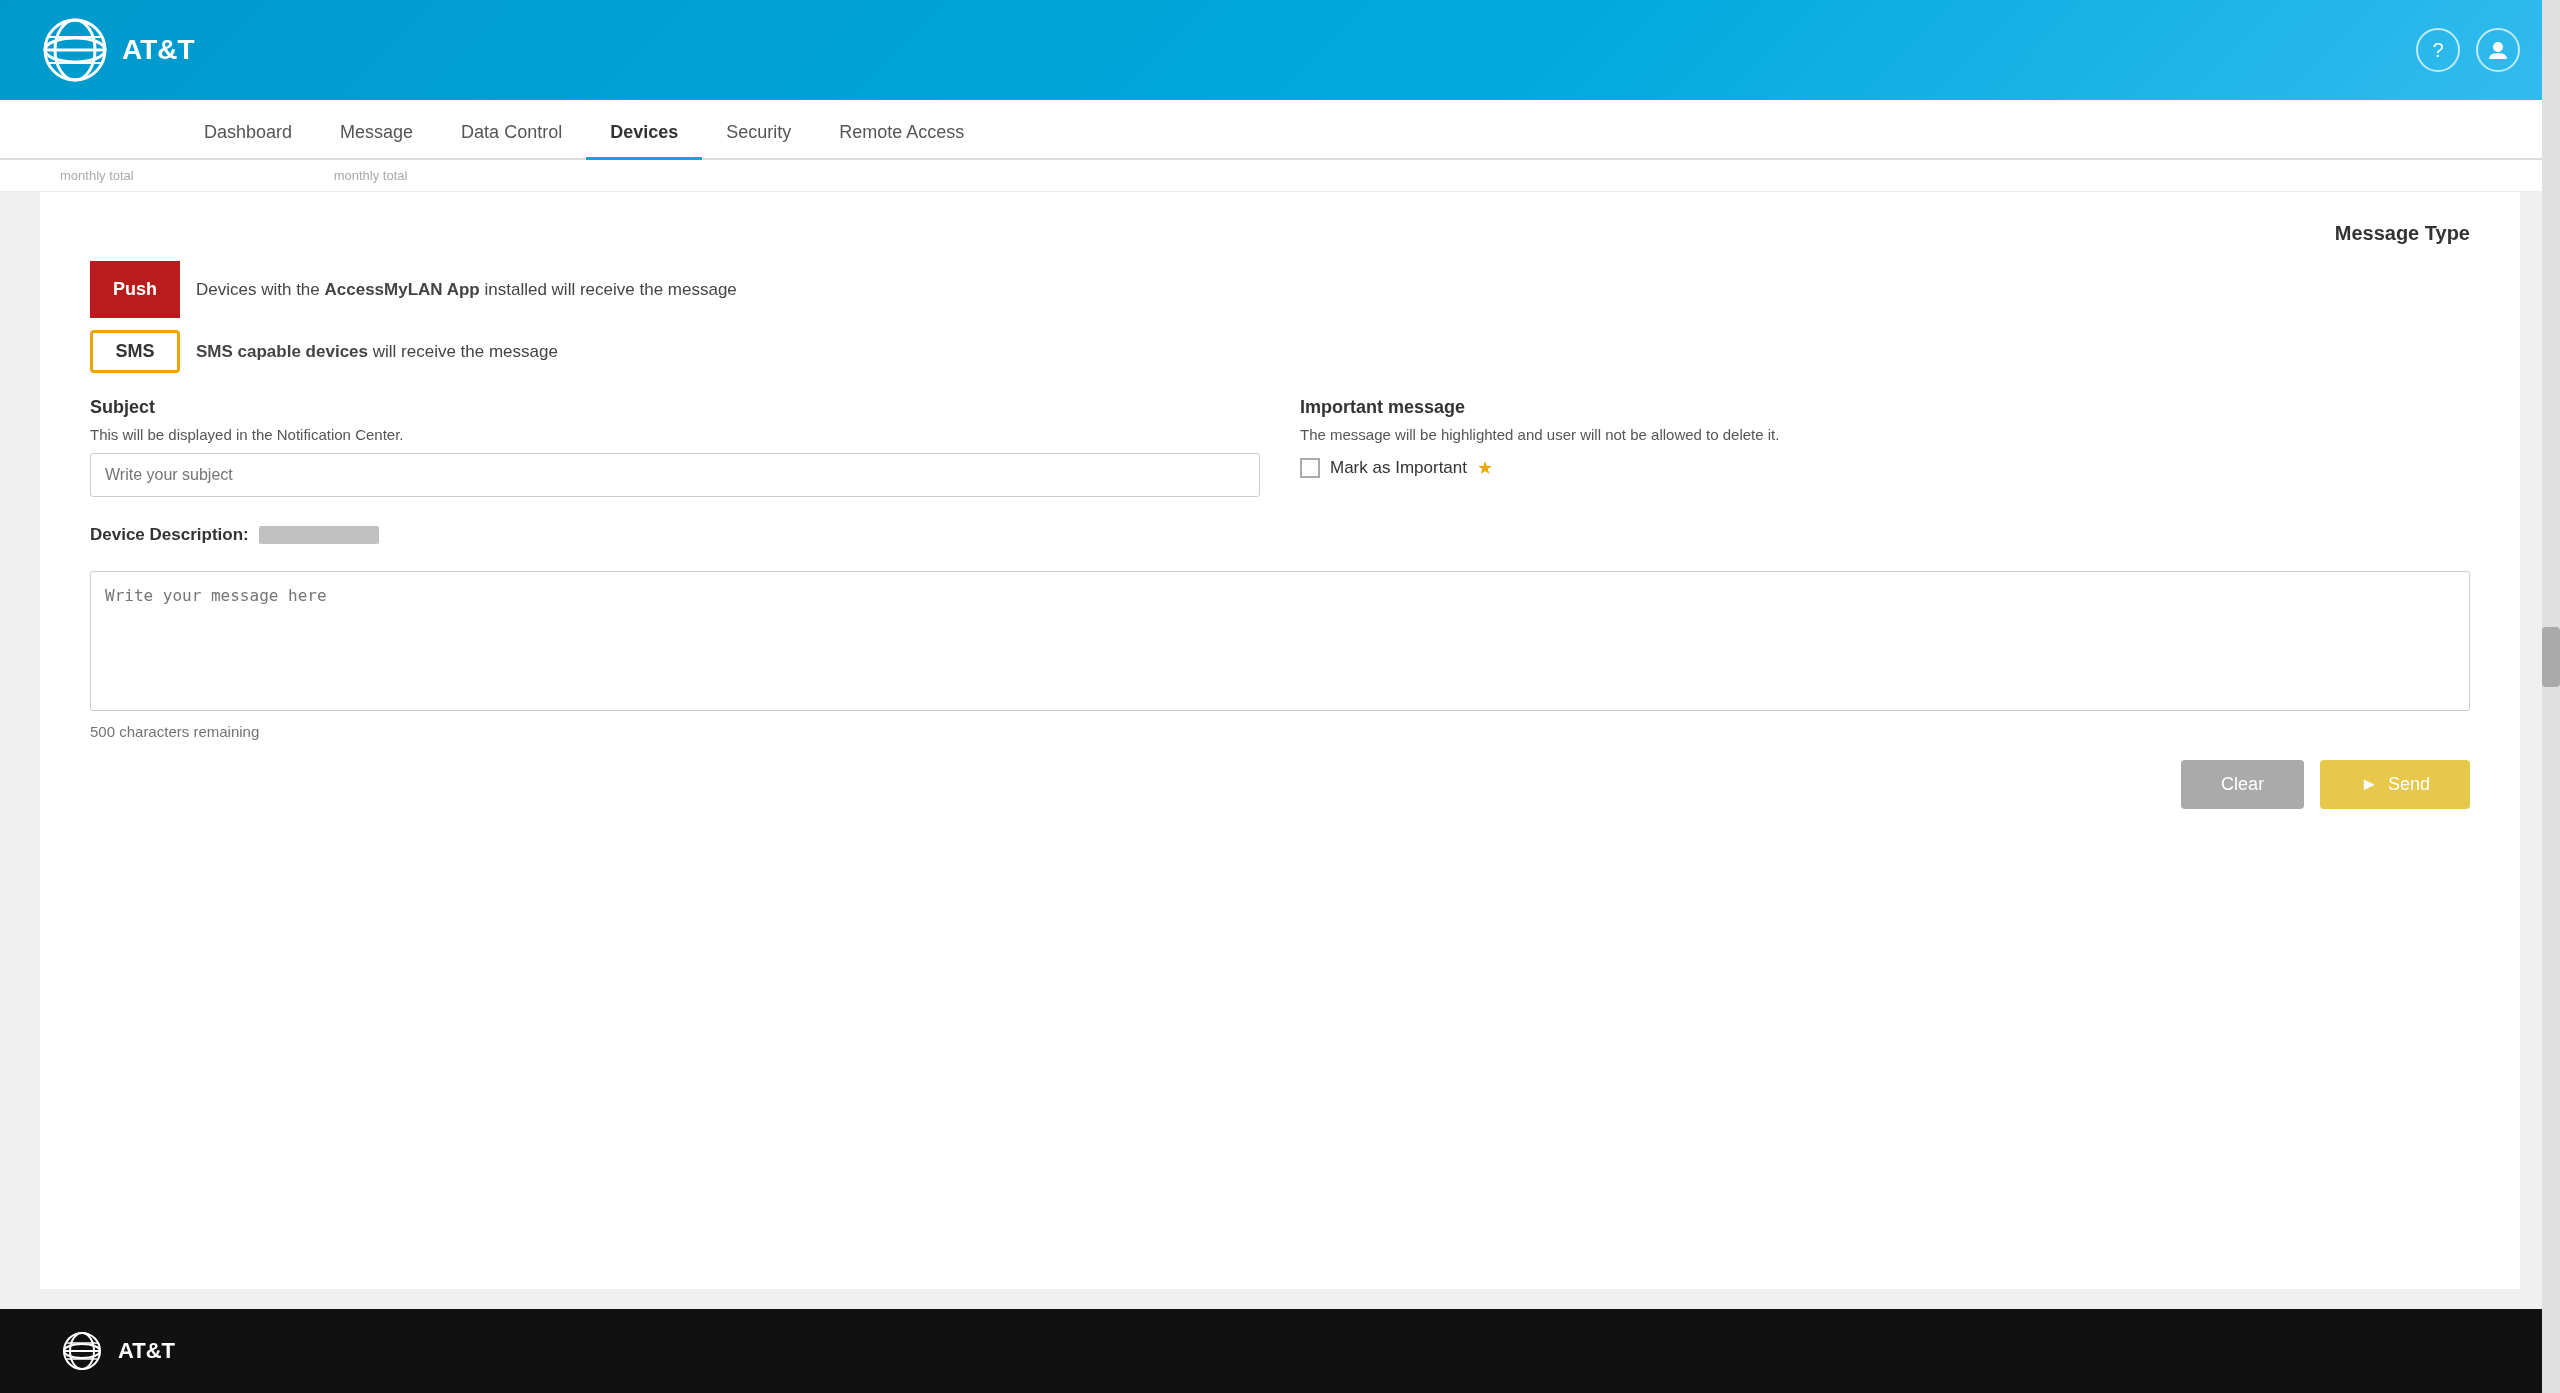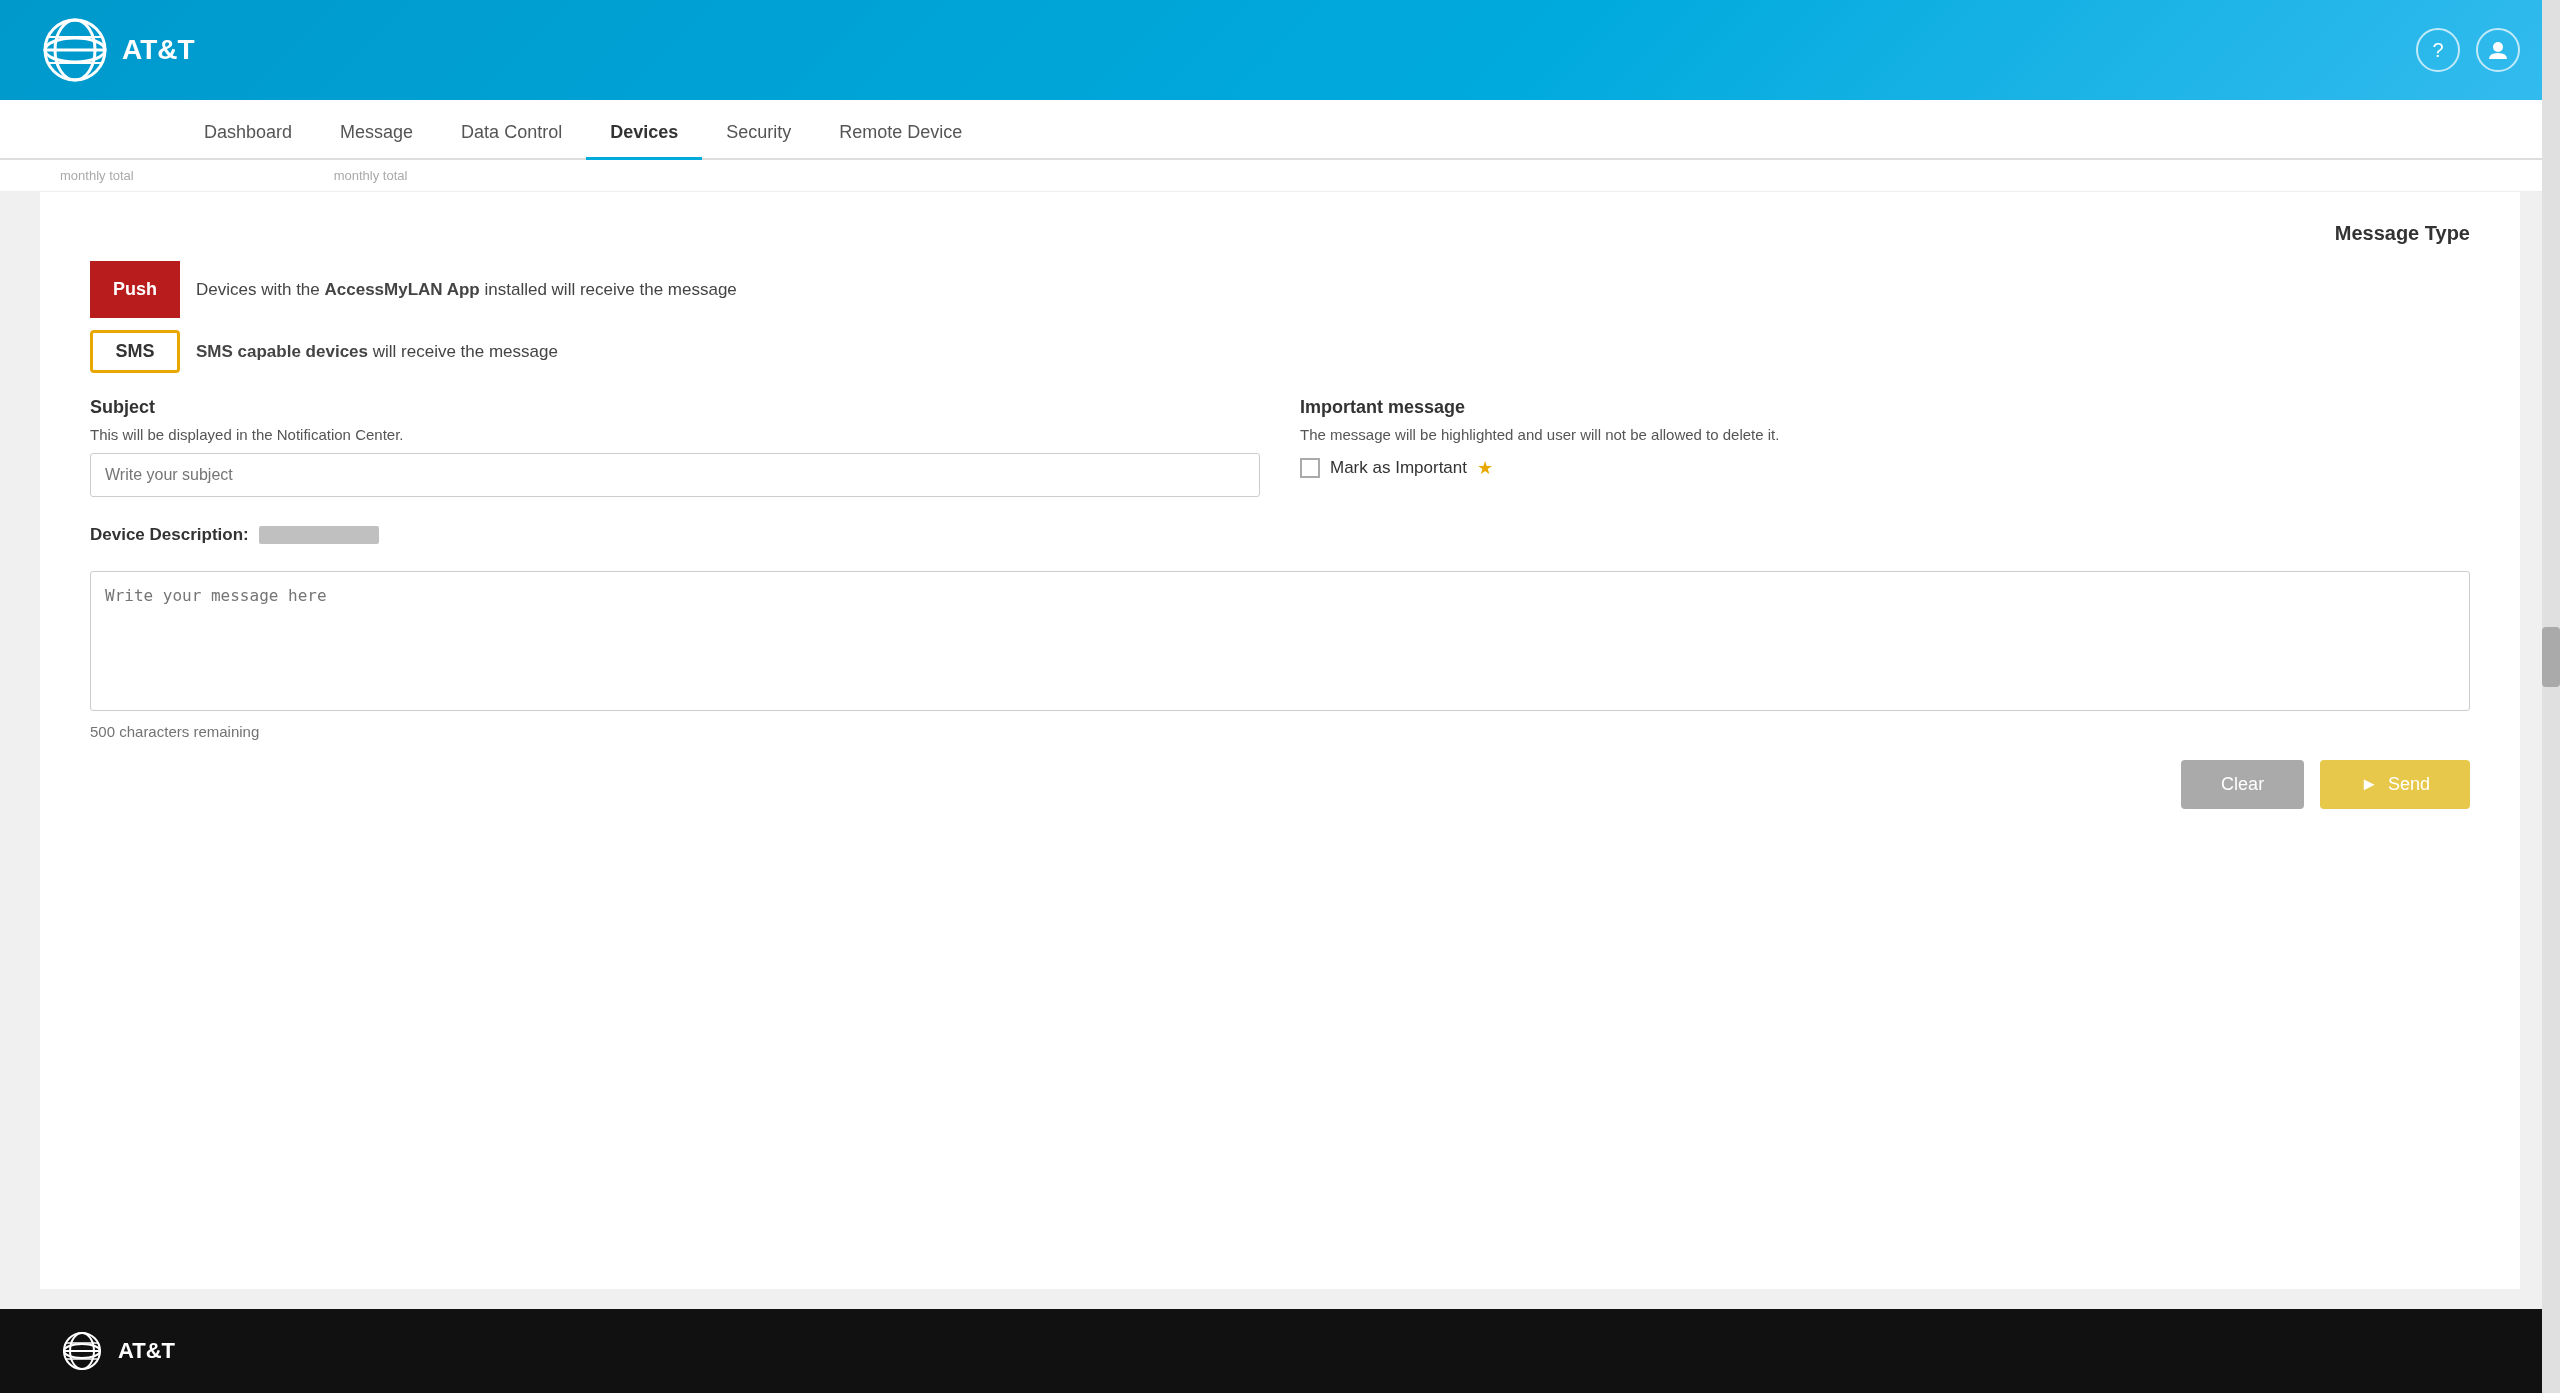--- a/index.html
+++ b/index.html
@@ -321,21 +321,21 @@
     </button>
   </div>
 </div>
 
 <nav class="nav">
   <a class="nav-item">Dashboard</a>
   <a class="nav-item">Message</a>
   <a class="nav-item">Data Control</a>
   <a class="nav-item active">Devices</a>
   <a class="nav-item">Security</a>
-  <a class="nav-item">Remote Device</a>
+  <a class="nav-item">Remote Access</a>
 </nav>
 
 <div class="scroll-hint">
   <span>monthly total</span>
   <span>monthly total</span>
 </div>
 
 <div class="main">
 
   <div class="section-title">Message Type</div>

